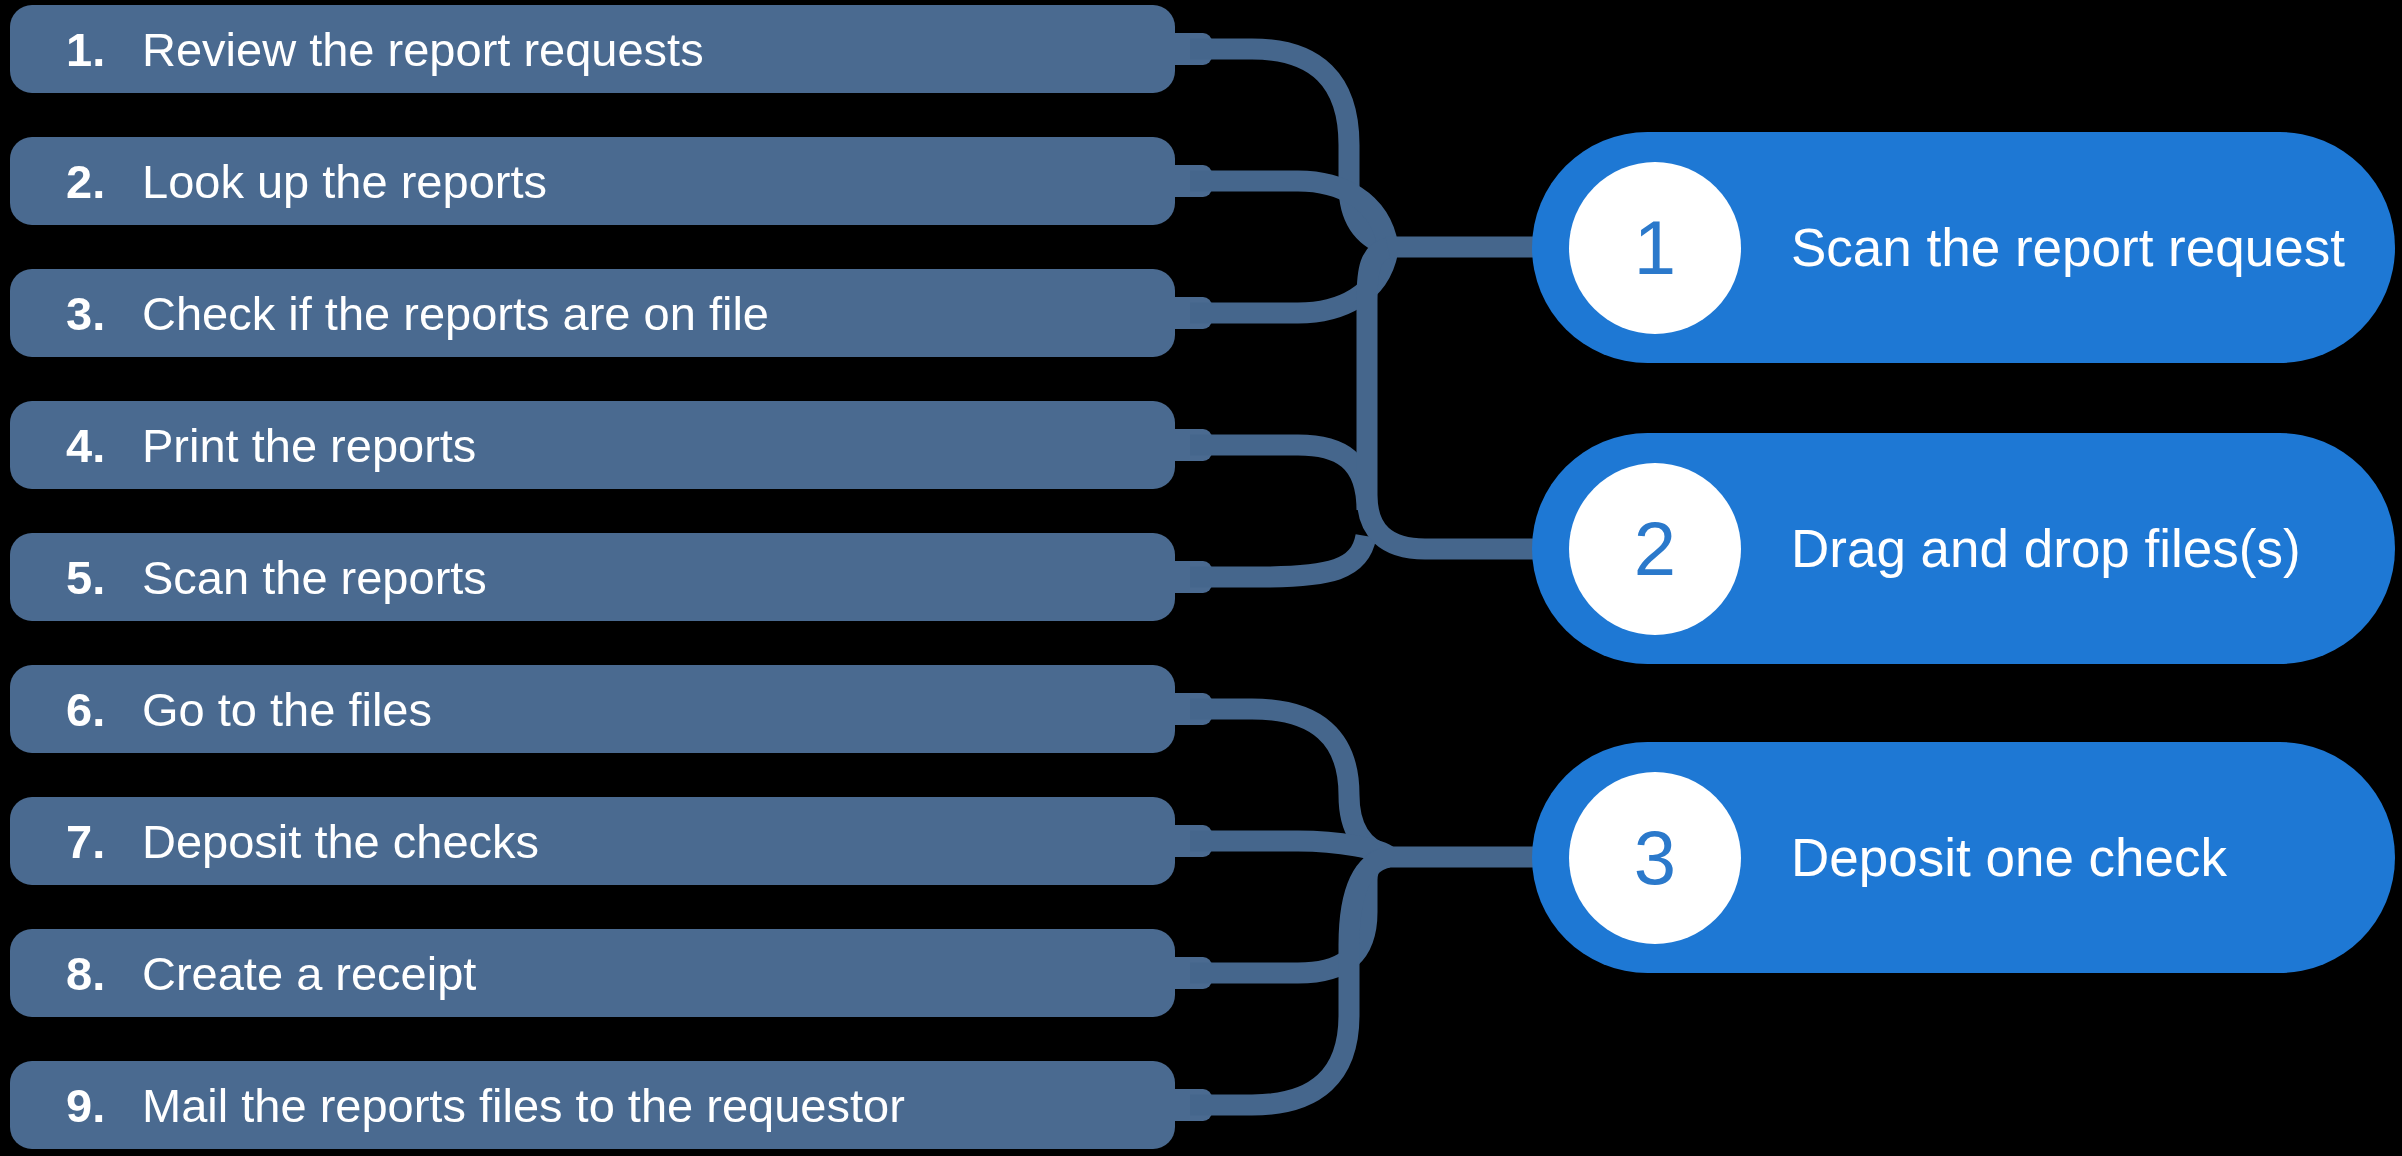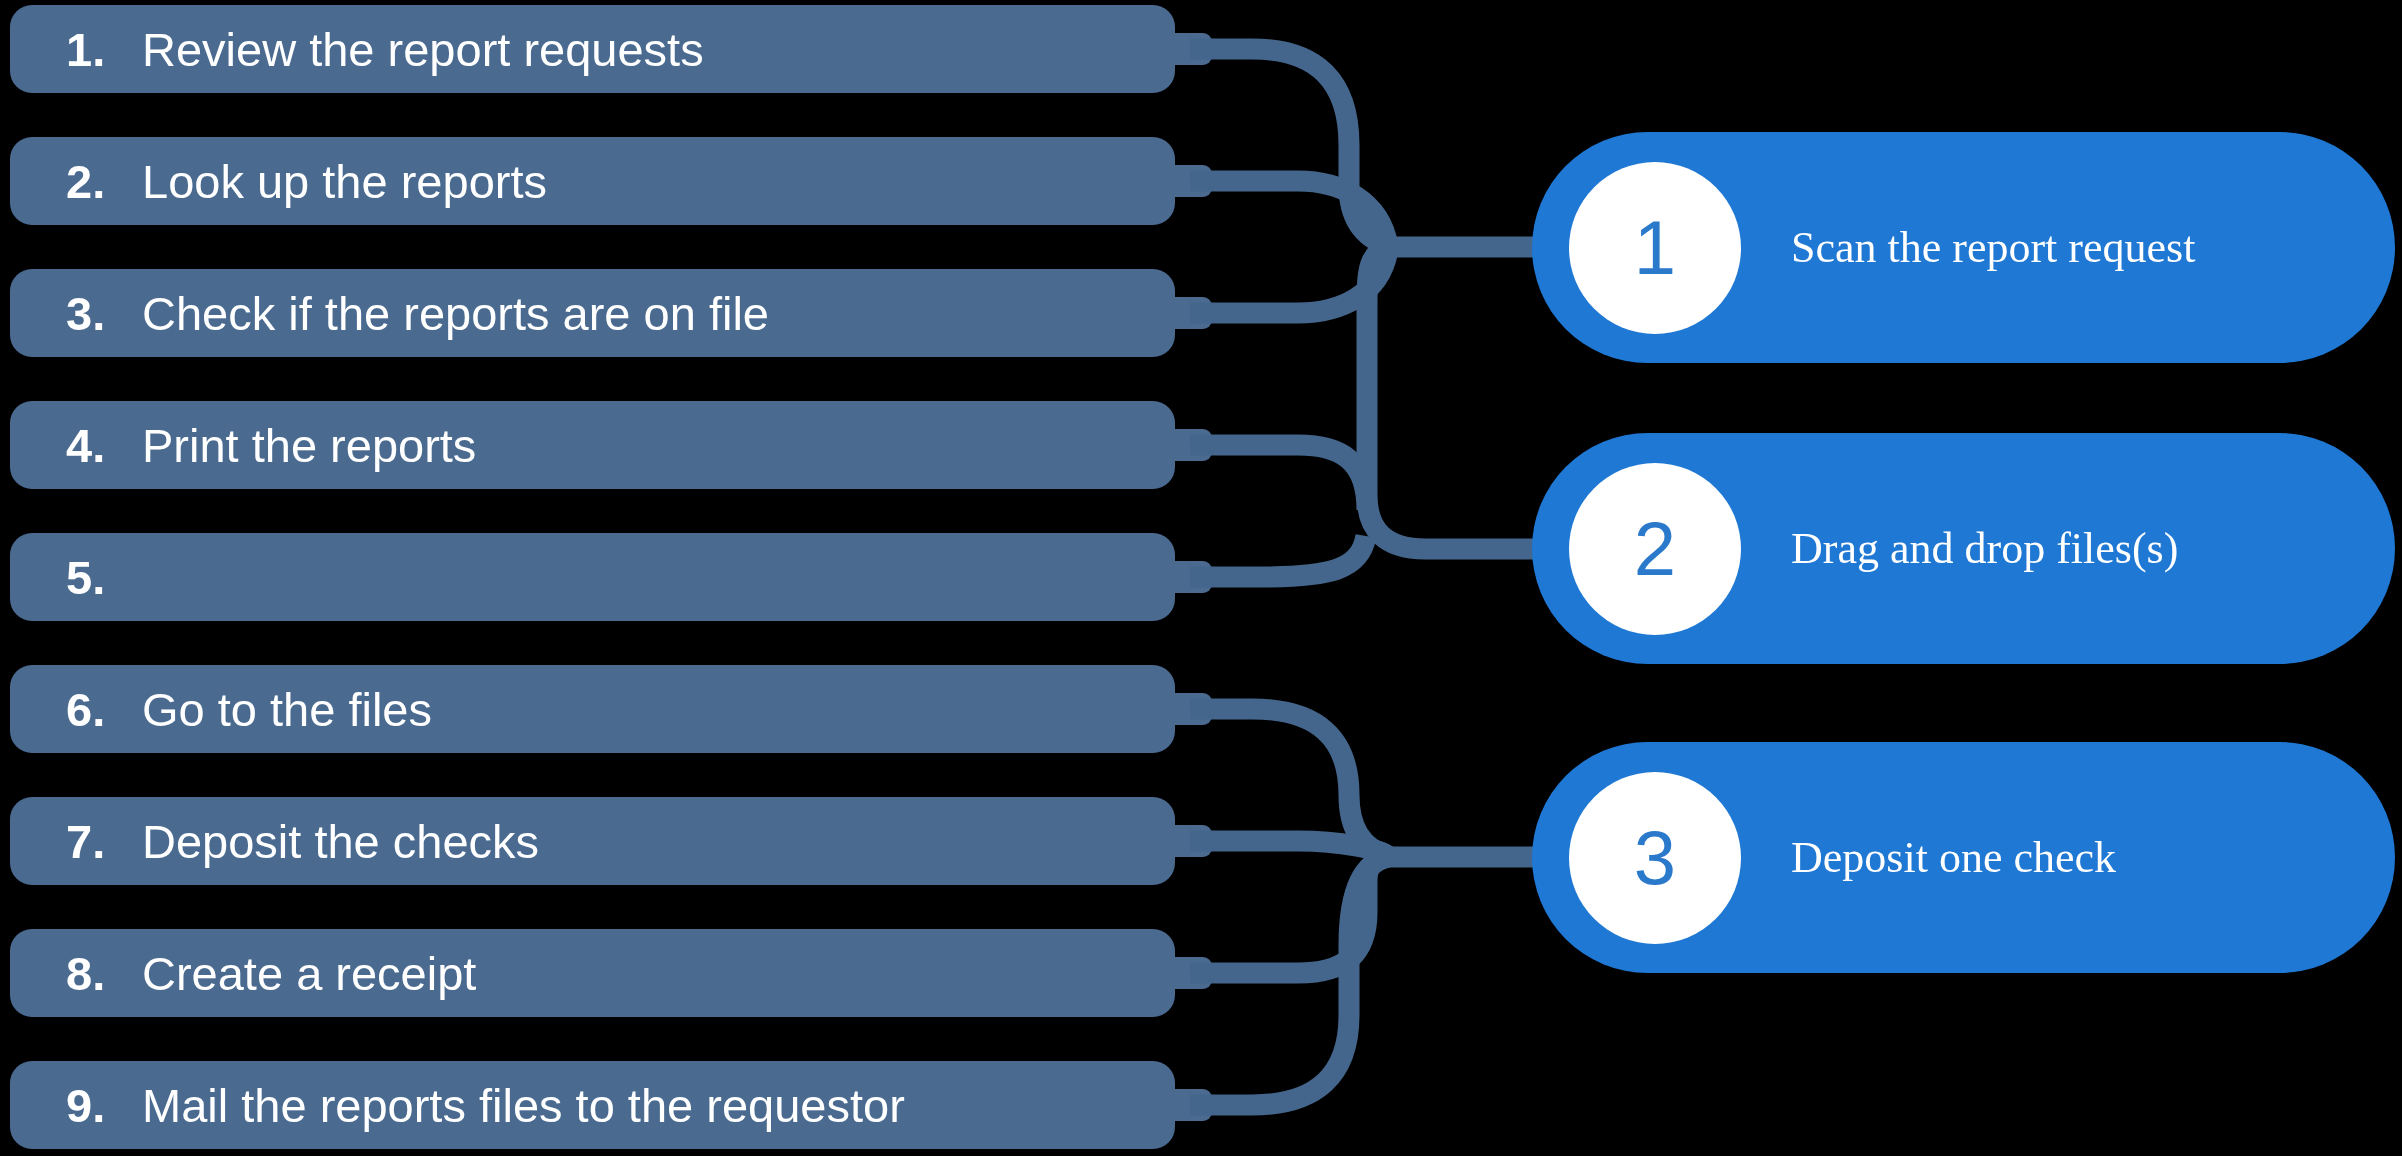--- a/index.html
+++ b/index.html
@@ -73,23 +73,22 @@
     background: #ffffff;
     display: flex;
     align-items: center;
     justify-content: center;
     font-size: 76px;
     color: var(--pill-number, #2B79CB);
     flex: 0 0 auto;
   }
   .pill .plbl {
     margin-left: 50px;
-    font-size: 44px;
+    font-size: 53px;
     white-space: nowrap;
-    font-family: Liberation Serif, serif;
   }
 </style>
 </head>
 <body>
 
 <div class="canvas">
 
   <svg class="wires" viewBox="0 0 2402 1156" aria-hidden="true">
 
     <rect class="tab" x="1166" y="33" width="46" height="32" rx="9"></rect>
@@ -128,20 +127,21 @@
   <div class="lbox" style="top:269px">
     <span class="num">3.</span>
     <span class="lbl">Check if the reports are on file</span>
   </div>
   <div class="lbox" style="top:401px">
     <span class="num">4.</span>
     <span class="lbl">Print the reports</span>
   </div>
   <div class="lbox" style="top:533px">
     <span class="num">5.</span>
+    <span class="lbl">Scan the reports</span>
   </div>
   <div class="lbox" style="top:665px">
     <span class="num">6.</span>
     <span class="lbl">Go to the files</span>
   </div>
   <div class="lbox" style="top:797px">
     <span class="num">7.</span>
     <span class="lbl">Deposit the checks</span>
   </div>
   <div class="lbox" style="top:929px">

